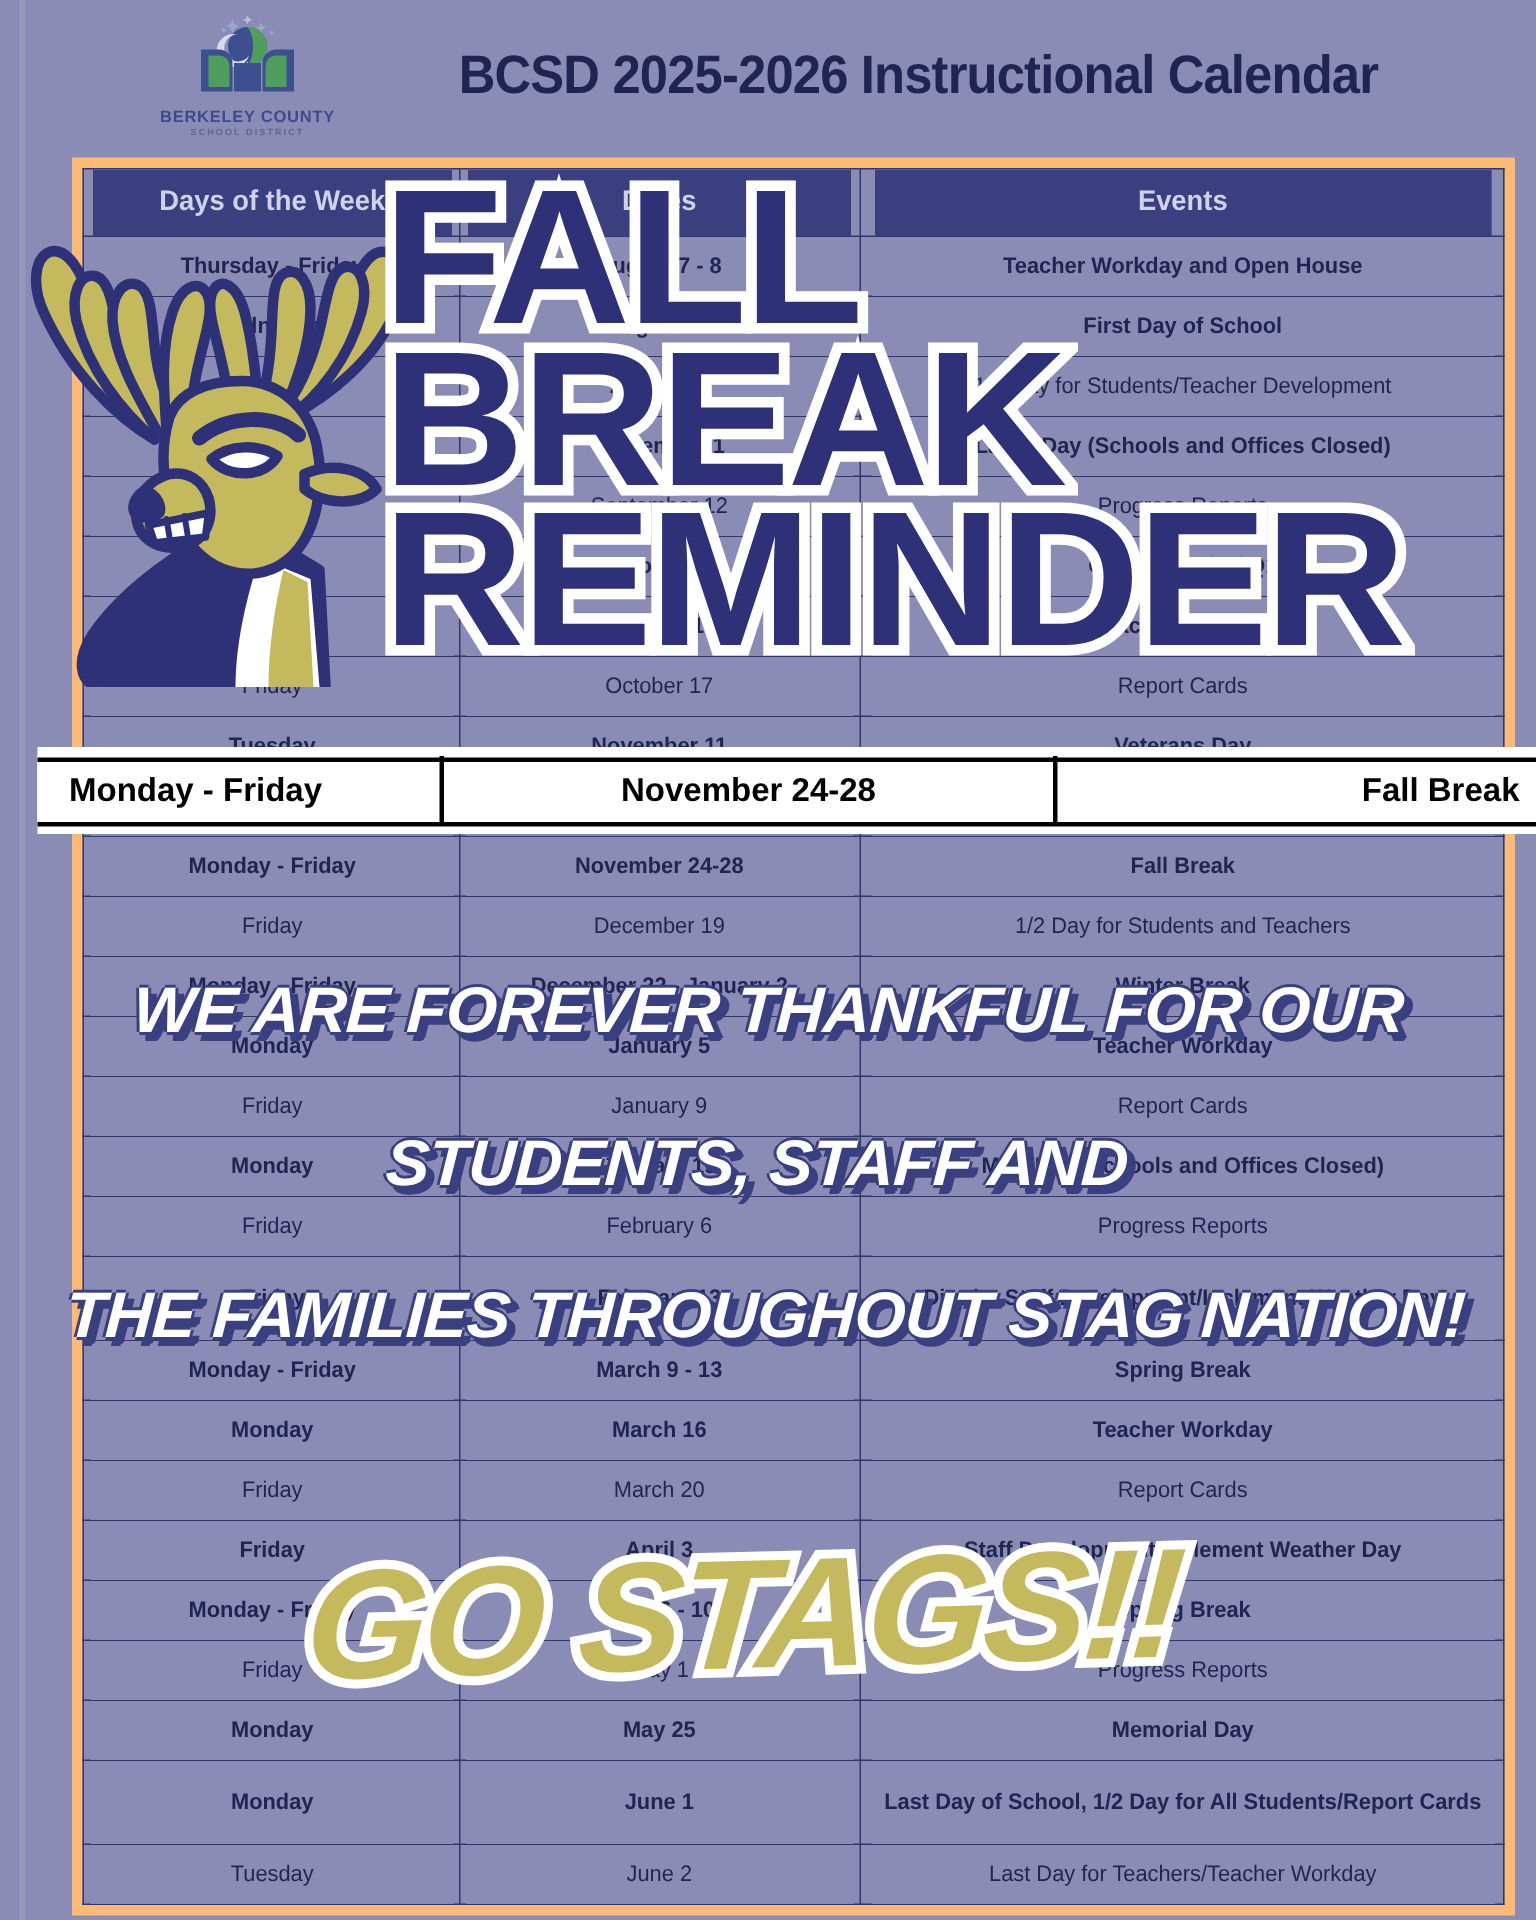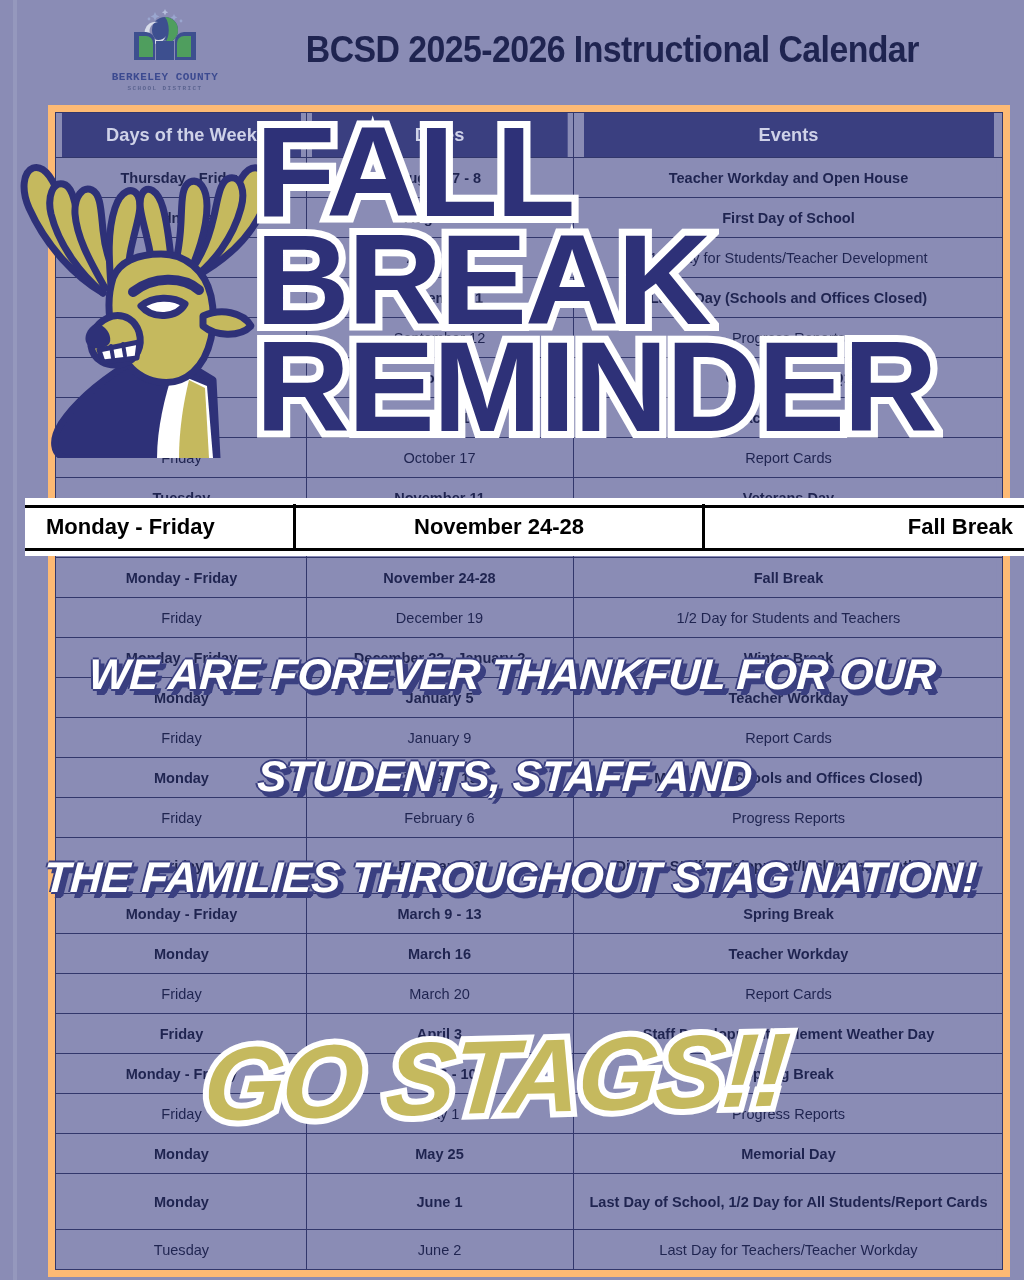--- a/index.html
+++ b/index.html
@@ -21,21 +21,21 @@
     border-left:4px solid #9598bd;
   }
 
   
   .header{
     position:absolute;left:0;top:0;width:100%;height:100px;
     display:flex;align-items:center;
   }
   .logo{
     width:120px;margin-left:88px;display:flex;flex-direction:column;
-    align-items:center;justify-content:center;font-family:Liberation Mono, monospace;
+    align-items:center;justify-content:center;
   }
   .logo-mark{width:86px;height:60px;display:block;}
   .logo-name{
     font-size:11px;font-weight:bold;letter-spacing:.5px;
     color:#3c4a90;margin-top:3px;white-space:nowrap;
   }
   .logo-sub{
     font-size:6px;font-weight:bold;letter-spacing:1.4px;
     color:#5c6490;margin-top:2px;white-space:nowrap;
   }

